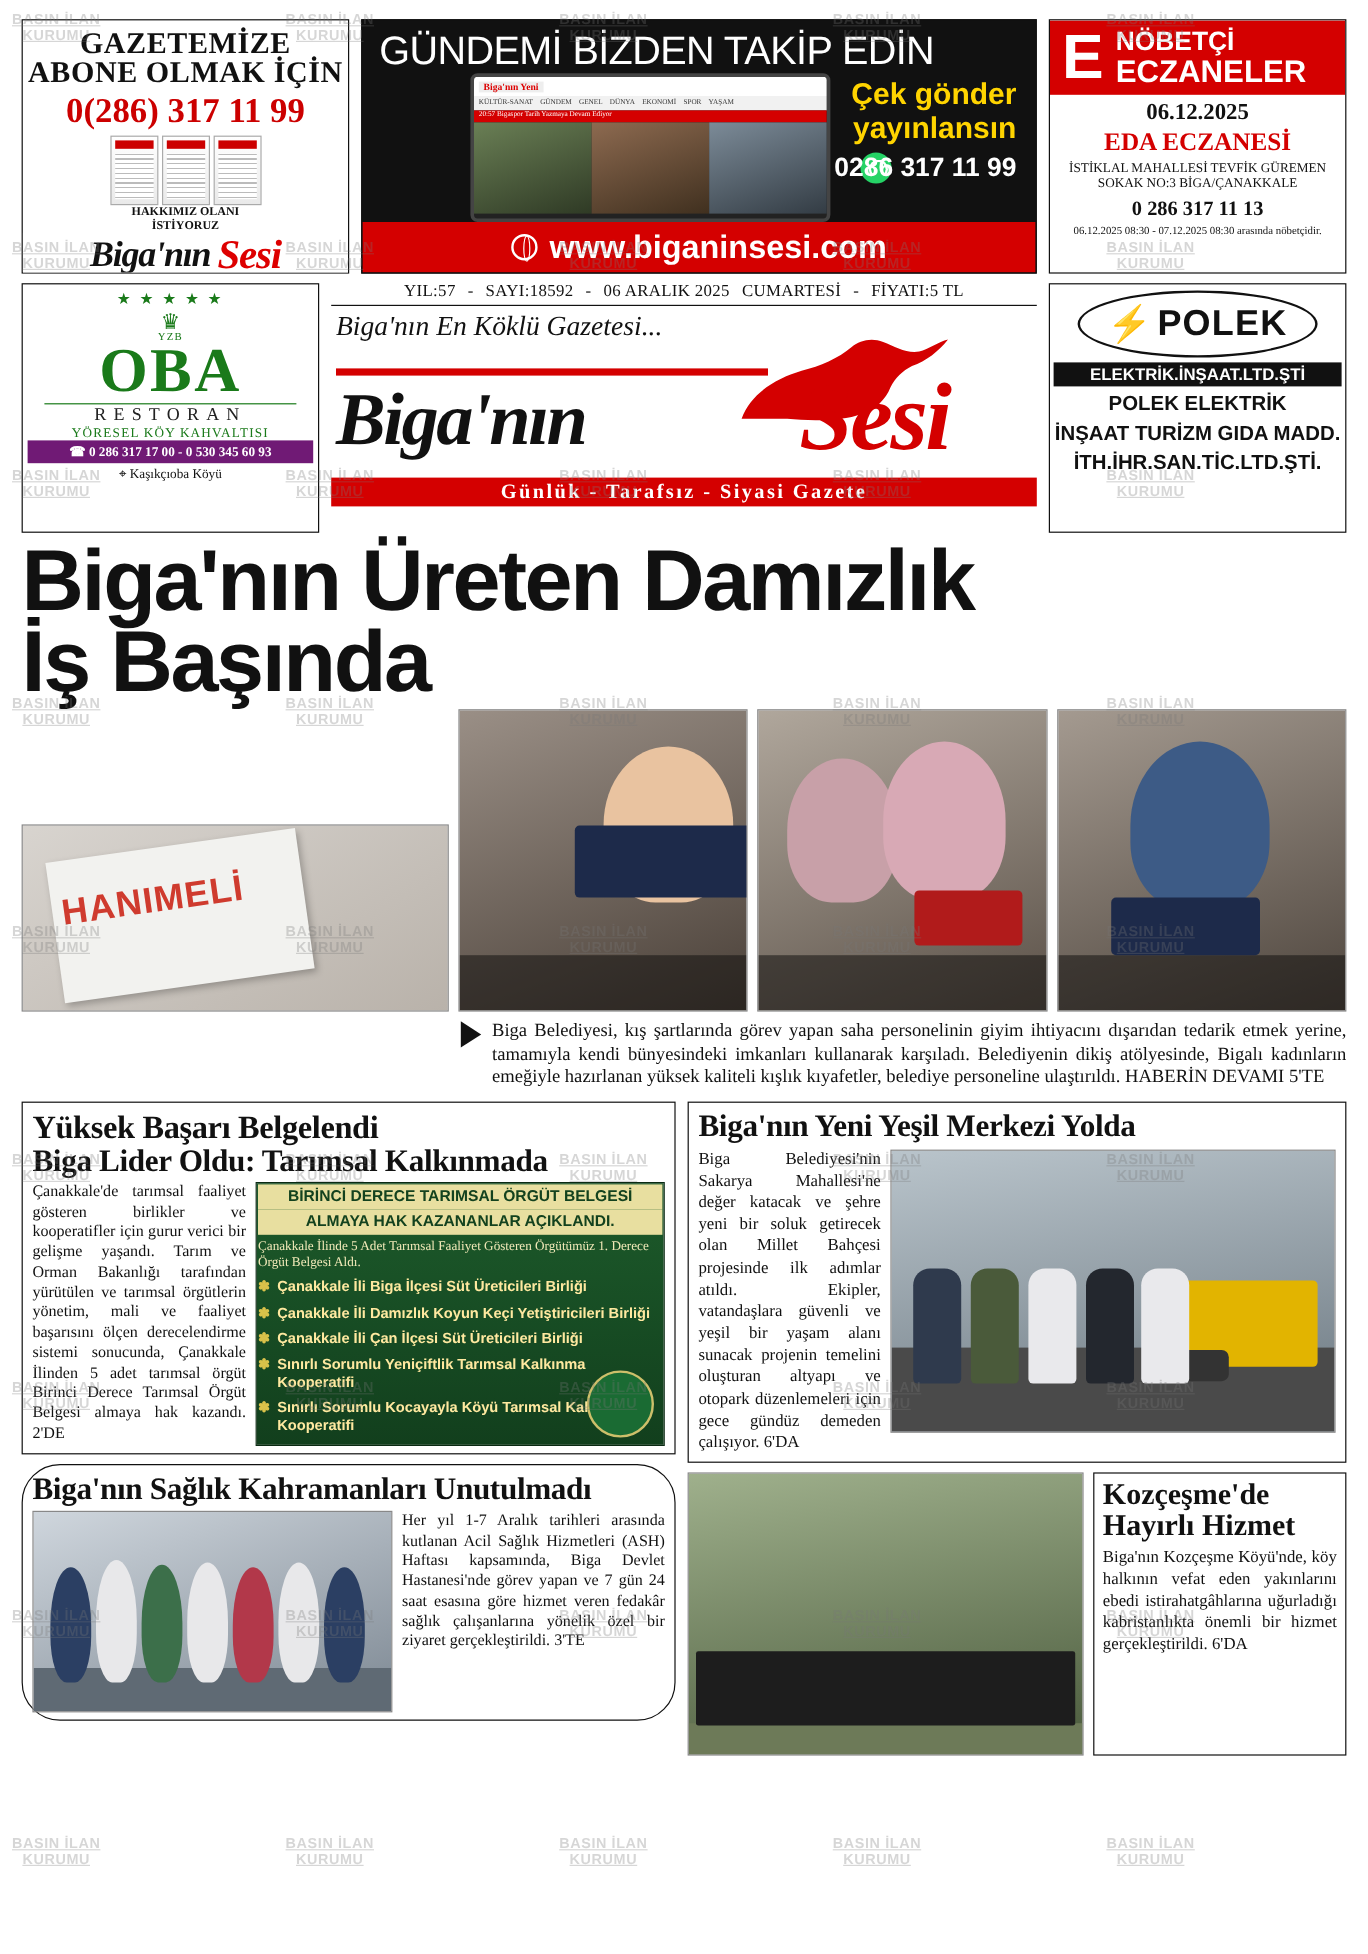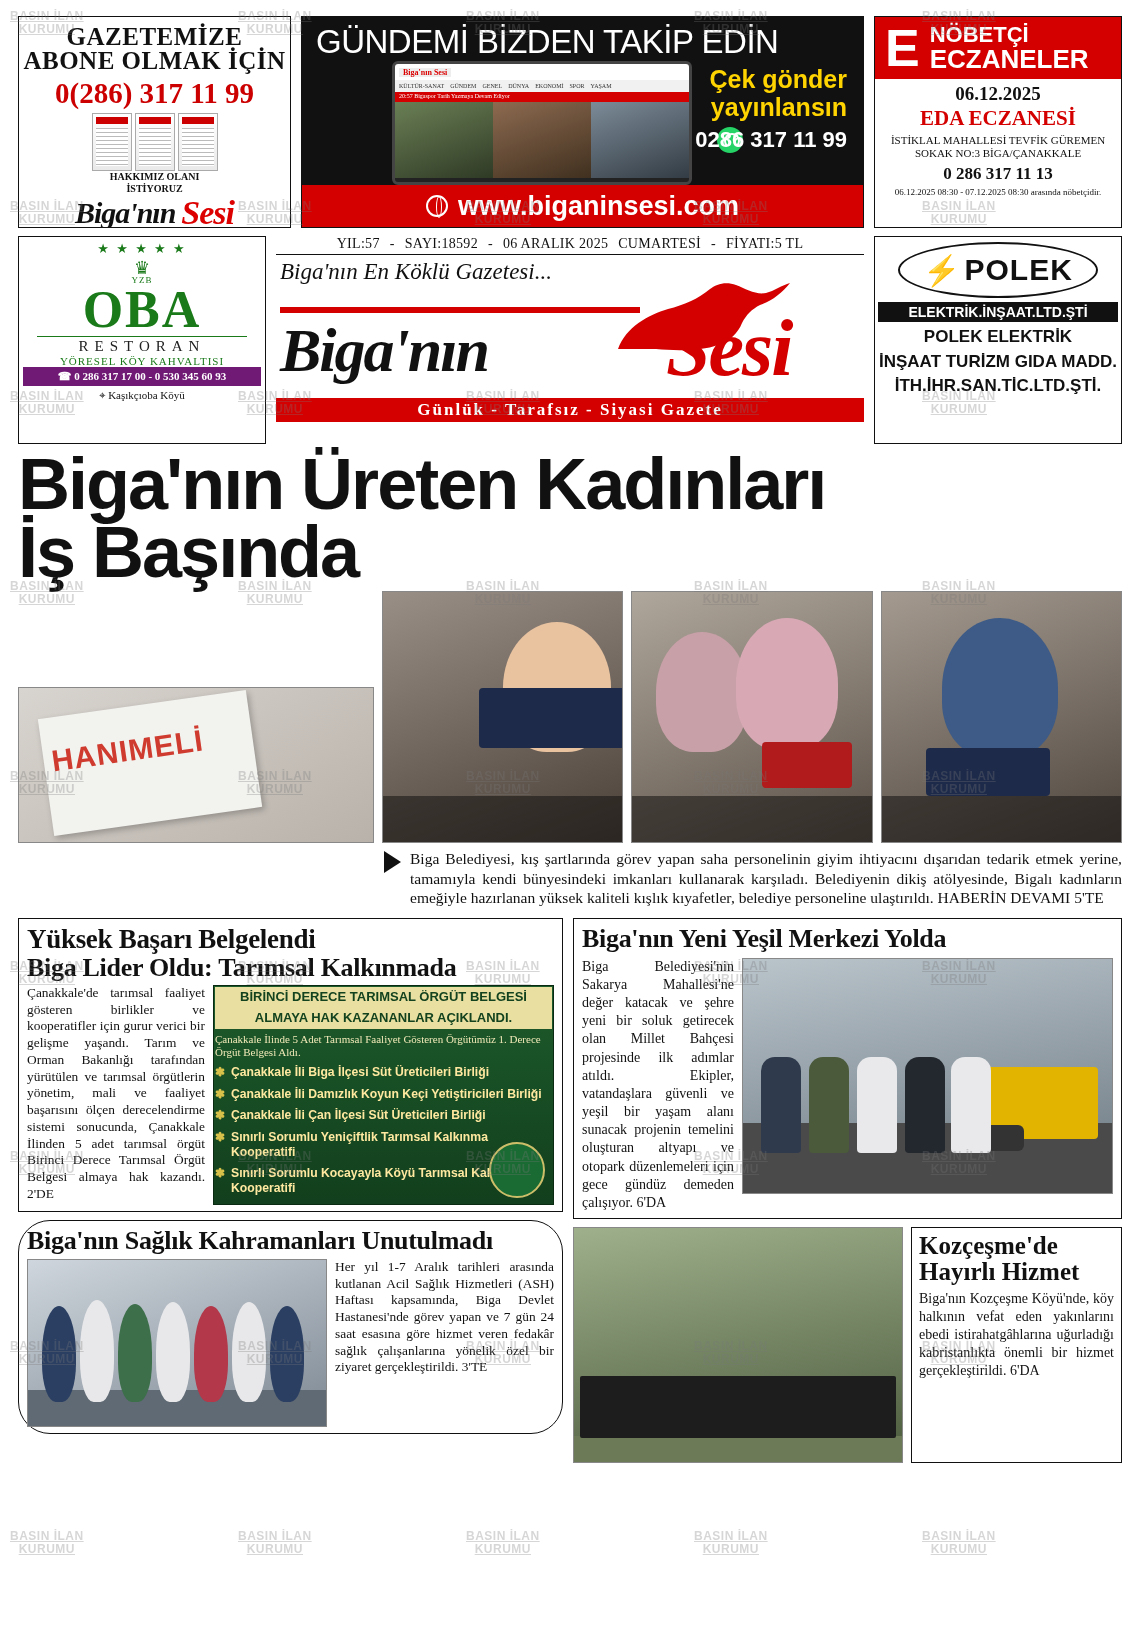--- a/index.html
+++ b/index.html
@@ -197,21 +197,21 @@
 
     <div class="ad ad-site">
       <div class="headline">GÜNDEMİ BİZDEN TAKİP EDİN</div>
       <div class="sub1">Çek gönder</div>
       <div class="sub2">yayınlansın</div>
       <div class="wa"></div>
       <div class="phone2">0286 317 11 99</div>
 
       <div class="tabletpic">
         <div class="tablet-top">
-          <span class="tb-logo">Biga'nın Sesi</span>
+          <span class="tb-logo">Biga'nın Yeni</span>
         </div>
         <div class="tablet-nav">
           <span>KÜLTÜR-SANAT</span>
           <span>GÜNDEM</span>
           <span>GENEL</span>
           <span>DÜNYA</span>
           <span>EKONOMİ</span>
           <span>SPOR</span>
           <span>YAŞAM</span>
         </div>
@@ -288,21 +288,21 @@
         <span class="ptxt">POLEK</span>
       </div>
       <div class="polek-line">ELEKTRİK.İNŞAAT.LTD.ŞTİ</div>
       <div class="polek-b">POLEK ELEKTRİK</div>
       <div class="polek-b">İNŞAAT TURİZM GIDA MADD.</div>
       <div class="polek-b">İTH.İHR.SAN.TİC.LTD.ŞTİ.</div>
     </div>
   </div>
 
   <div class="main-head">
-    <span>Biga'nın Üreten Kadınları</span>
+    <span>Biga'nın Üreten Damızlık</span>
     <span class="l2">İş Başında</span>
   </div>
 
   <div class="photos">
     <div class="ph ph1">
       <div class="bagwhite"></div>
       <div class="bagtext">HANIMELİ</div>
     </div>
     <div class="ph ph2">
       <div class="table-dark"></div>

